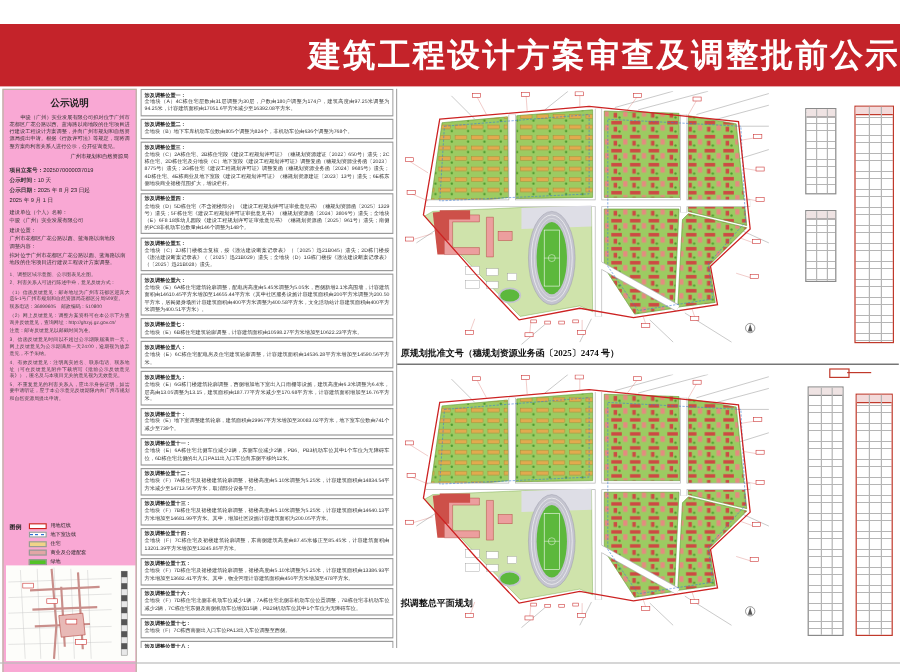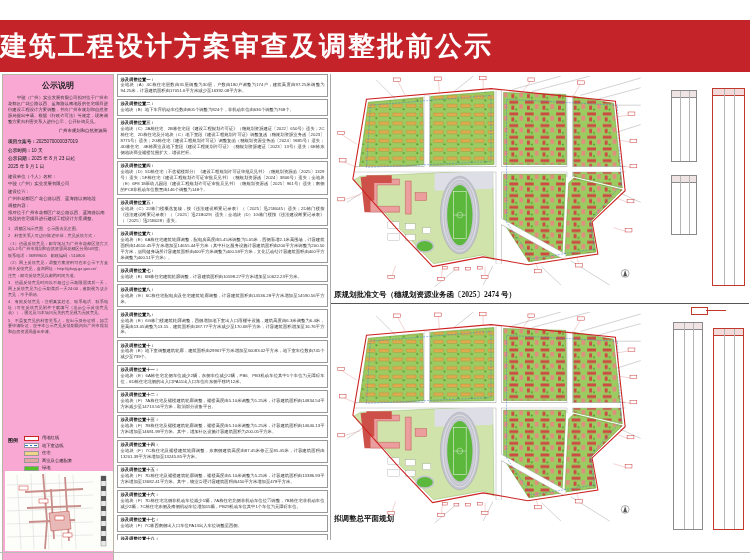--- a/index.html
+++ b/index.html
@@ -1,20 +1,20 @@
 <!DOCTYPE html>
 <html><head>
 <meta charset="utf-8">
 <style>
   html,body{margin:0;padding:0;background:#fff;}
   #page{position:relative;width:750px;height:560px;background:#fff;overflow:hidden;
         font-family:"Liberation Sans","DejaVu Sans",sans-serif;color:#222;}
   
   .banner{position:absolute;left:0;top:20px;width:750px;height:52px;background:#c4232a;
-          display:flex;align-items:center;justify-content:flex-start;}
+          display:flex;align-items:center;justify-content:flex-end;}
   .banner h1{margin:0;color:#fff;font-size:27px;font-weight:bold;letter-spacing:2px;
              font-family:"Liberation Sans","DejaVu Sans",sans-serif;}
   
   .sidebar{position:absolute;left:2px;top:74px;width:112px;height:550px;background:#f9a8d4;
            border:1px solid #b8b5a2;box-sizing:border-box;overflow:hidden;font-size:4.3px;line-height:1.4;}
   .sb-header{text-align:center;font-size:8px;font-weight:bold;margin:5px 0 4px;}
   .sb-para{margin:0 5px 3px;text-align:justify;font-size:4.3px;color:#333;}
   .sb-para.indent{text-indent:9px;}
   .sb-agency{text-align:right;margin:2px 6px 5px;font-size:4.4px;}
   .sb-fields{margin:0 5px 4px;font-size:4.7px;}
@@ -44,21 +44,21 @@
   
   .rightsec{position:absolute;left:330px;top:74px;width:418px;height:466px;border-left:0.5px solid #aaa;}
   .half-divider{position:absolute;left:0;top:229px;width:418px;border-top:1px solid #555;}
   .map-slot{position:absolute;}
   .map-slot svg{display:block;width:100%;height:100%;}
   .map-top{left:2px;top:2px;width:312px;height:212px;}
   .map-bottom{left:2px;top:238px;width:312px;height:212px;}
   .map-caption{position:absolute;font-family:"Liberation Serif","DejaVu Serif",serif;
                font-weight:bold;font-size:7.5px;color:#111;white-space:nowrap;}
   .cap-top{left:3px;top:216px;}
-  .cap-bottom{left:3px;top:440px;}
+  .cap-bottom{left:3px;top:424px;}
   
   .tbl{position:absolute;background:
         repeating-linear-gradient(180deg,transparent 0 2.7px,#b5b5b5 2.7px 3px),#fff;
        border:0.6px solid #8a8a8a;box-sizing:border-box;}
   .tbl::before{content:"";position:absolute;left:0;top:0;right:0;height:6px;
        background:#efe3e3;border-bottom:0.6px solid #8a8a8a;}
   .tbl::after{content:"";position:absolute;top:0;bottom:0;left:34%;width:32%;
        border-left:0.4px solid #b5b5b5;border-right:0.4px solid #b5b5b5;}
   .tbl.red{border:1px solid #c0392b;}
   .tbl.red::before{background:#f3dada;border-bottom-color:#c0392b;}

